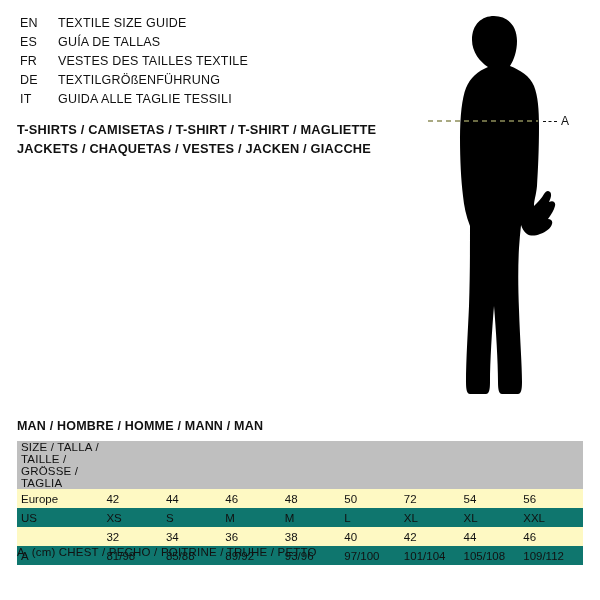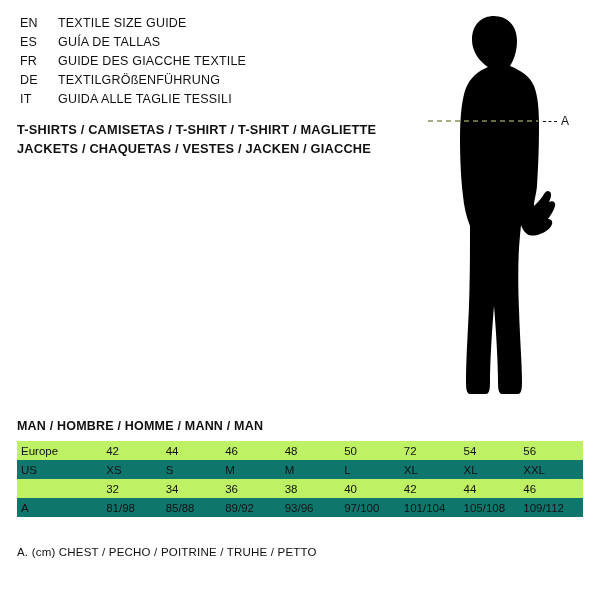--- a/index.html
+++ b/index.html
@@ -112,21 +112,21 @@
     vertical-align: middle;
     font-weight: normal;
     text-align: left;
   }
   .row-head {
     background: #bfbfbf;
     font-weight: bold;
     letter-spacing: 0.2px;
   }
   .row-alt {
-    background: #bef264;
+    background: #fef9c3;
   }
   .row-plain {
     background: #0f766e;
   }
   .c-label {
     width: 86px;
     padding-left: 4px !important;
   }
   .c-val {
     width: 60px;
@@ -154,21 +154,21 @@
     <div class="lang-row">
       <span class="lang-code">EN</span>
       <span class="lang-text">TEXTILE SIZE GUIDE</span>
     </div>
     <div class="lang-row">
       <span class="lang-code">ES</span>
       <span class="lang-text">GUÍA DE TALLAS</span>
     </div>
     <div class="lang-row">
       <span class="lang-code">FR</span>
-      <span class="lang-text">GUIDE DES GIACCHE TEXTILE</span>
+      <span class="lang-text">VESTES DES TAILLES TEXTILE</span>
     </div>
     <div class="lang-row">
       <span class="lang-code">DE</span>
       <span class="lang-text">TEXTILGRÖßENFÜHRUNG</span>
     </div>
     <div class="lang-row">
       <span class="lang-code">IT</span>
       <span class="lang-text">GUIDA ALLE TAGLIE TESSILI</span>
     </div>
   </div>
@@ -222,20 +222,31 @@
       <line x1="18" y1="111" x2="128" y2="111" stroke="#8d8d5a" stroke-width="1.6" stroke-dasharray="5,4"></line>
     </svg>
     <div class="dash-lead"></div>
     <div class="measure-label">A</div>
   </div>
 
   <div class="man-title">MAN / HOMBRE / HOMME / MANN / MAN</div>
 
   <table class="size-table">
     <tbody>
+        <tr class="row-head">
+      <td class="c-label">SIZE / TALLA / TAILLE / GRÖSSE / TAGLIA</td>
+      <td class="c-val"></td>
+      <td class="c-val"></td>
+      <td class="c-val"></td>
+      <td class="c-val"></td>
+      <td class="c-val"></td>
+      <td class="c-val"></td>
+      <td class="c-val"></td>
+      <td class="c-val"></td>
+    </tr>
     <tr class="row-alt">
       <td class="c-label">Europe</td>
       <td class="c-val">42</td>
       <td class="c-val">44</td>
       <td class="c-val">46</td>
       <td class="c-val">48</td>
       <td class="c-val">50</td>
       <td class="c-val">72</td>
       <td class="c-val">54</td>
       <td class="c-val">56</td>

